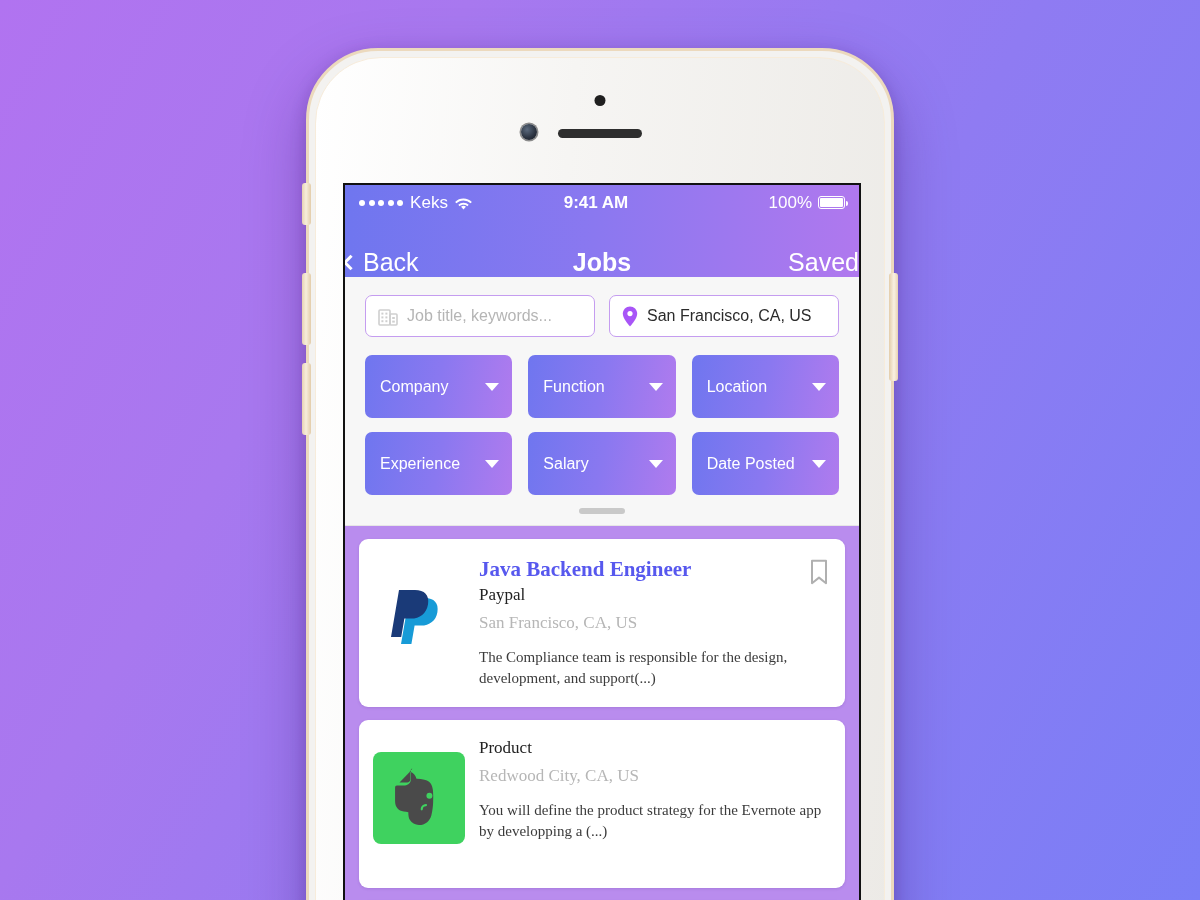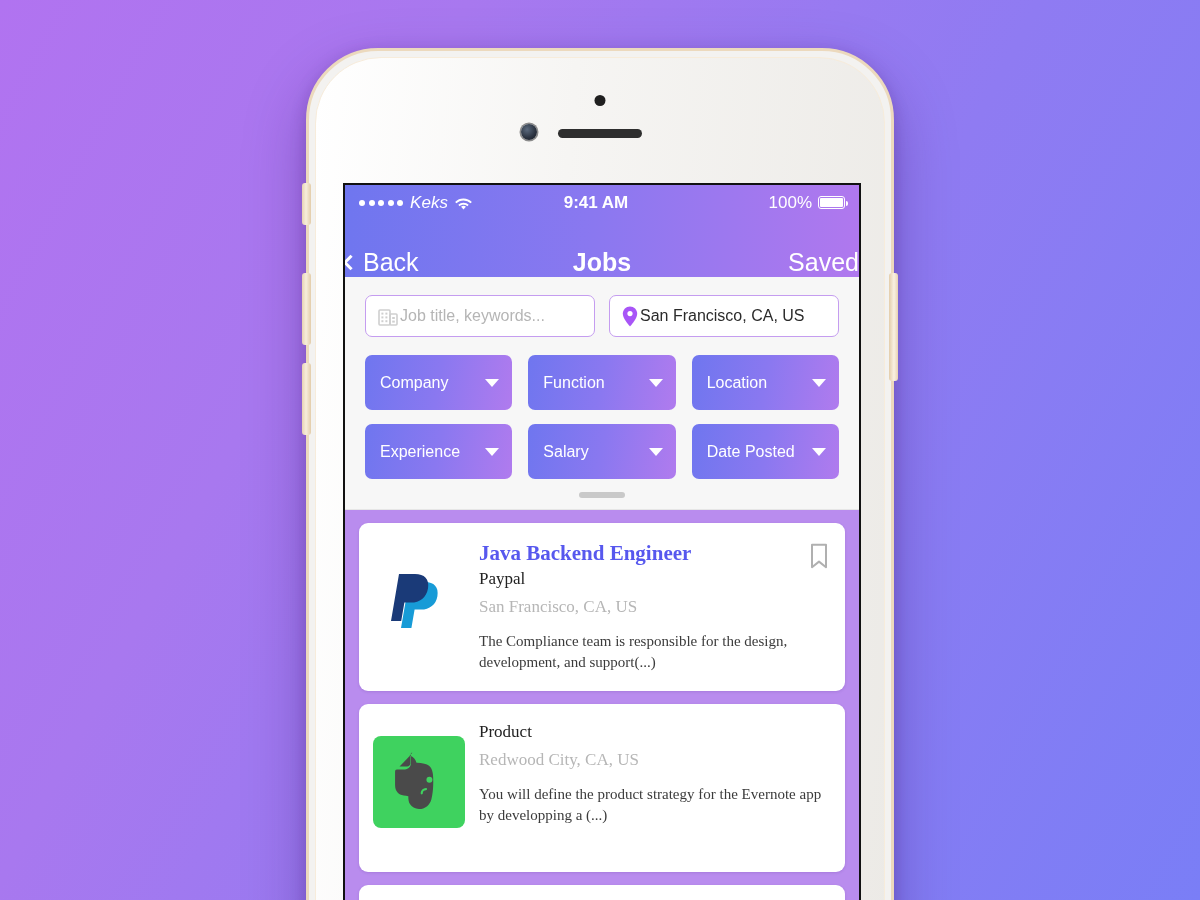--- a/index.html
+++ b/index.html
@@ -97,21 +97,21 @@
     display: flex;
     align-items: center;
     padding: 0 14px;
     color: #fff;
     font-size: 17px;
     position: relative;
   }
   .sb-left { display: flex; align-items: center; gap: 7px; }
   .sb-dots { display: flex; gap: 3.5px; }
   .sb-dots i { width: 6px; height: 6px; border-radius: 50%; background: #fff; display: block; }
-  .sb-carrier { font-size: 17px; letter-spacing: .1px; font-style: italic; }
+  .sb-carrier { font-size: 17px; letter-spacing: .1px; }
   .wifi { display: inline-block; width: 17px; height: 13px; }
   .sb-center {
     position: absolute; left: 0; right: 12px;
     text-align: center;
     font-size: 17px; font-weight: bold;
     pointer-events: none;
   }
   .sb-right { margin-left: auto; display: flex; align-items: center; gap: 6px; font-size: 17px; }
   .battery {
     width: 27px; height: 13px;
@@ -156,39 +156,39 @@
   }
   .search-row { display: flex; gap: 14px; }
   .search-field {
     flex: 1;
     height: 42px;
     background: #fff;
     border: 1.6px solid #c59df0;
     border-radius: 7px;
     display: flex;
     align-items: center;
-    gap: 2px;
+    gap: 9px;
     padding: 0 12px;
     overflow: hidden;
   }
   .search-field .txt { font-size: 16px; white-space: nowrap; }
   .txt.placeholder { color: #b5b5b5; }
   .txt.value { color: #2b2b2b; }
 
   .icon-building { width: 20px; height: 19px; flex: none; }
   .icon-pin { width: 16px; height: 21px; flex: none; }
 
   .filters-grid {
     display: grid;
     grid-template-columns: repeat(3, 1fr);
     gap: 14px 16px;
     margin-top: 18px;
   }
   .filter-btn {
-    height: 55px;
+    height: 63px;
     border-radius: 7px;
     background: linear-gradient(100deg, #6f76ef 0%, #8a78f0 50%, #b07bee 100%);
     display: flex;
     align-items: center;
     justify-content: space-between;
     padding: 0 13px 0 15px;
     color: #fff;
     font-size: 16px;
   }
   .caret {

